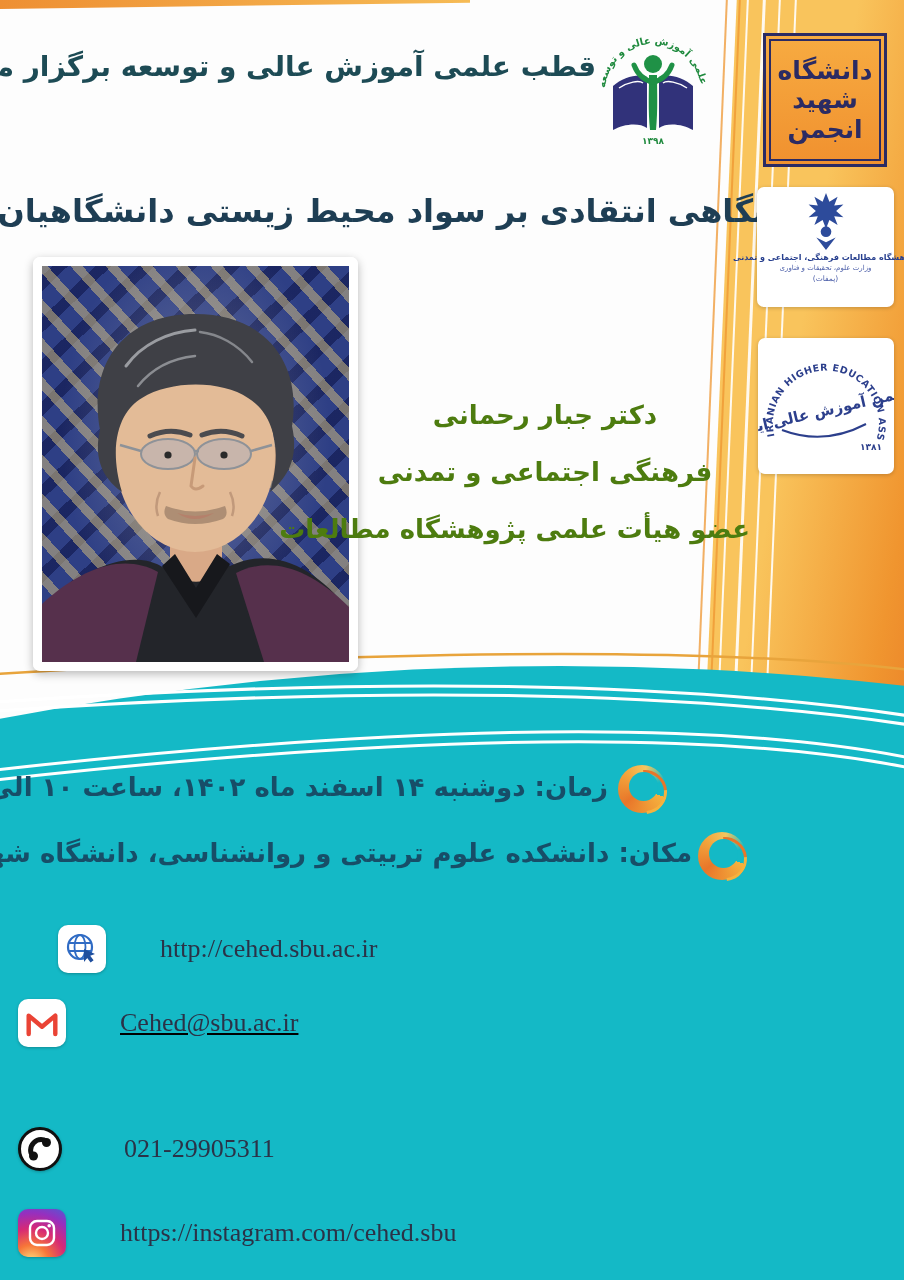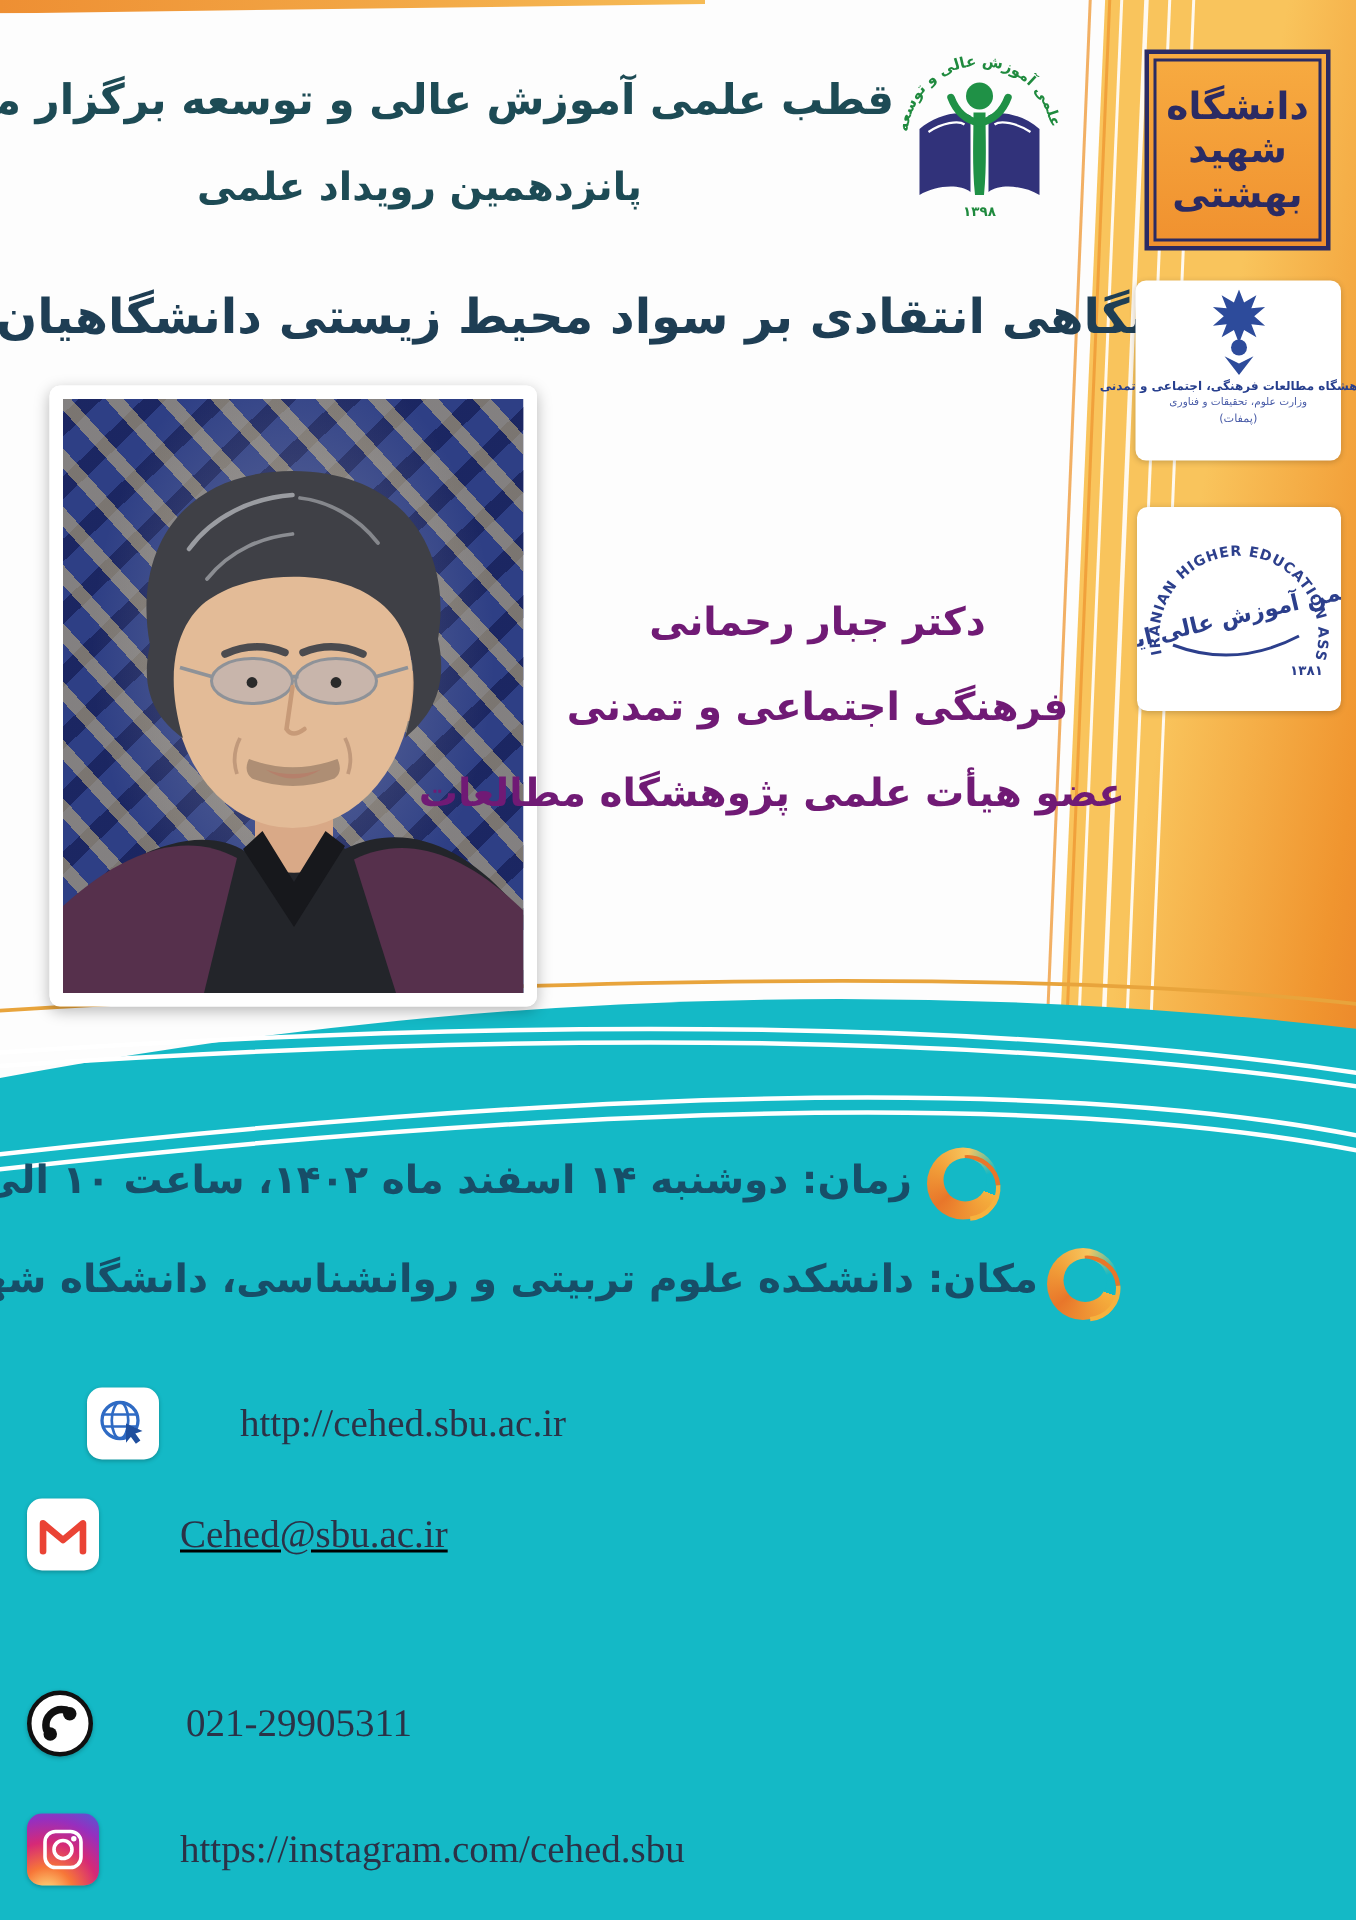--- a/index.html
+++ b/index.html
@@ -58,21 +58,21 @@
     position:absolute;inset:0;background-color:#2e3f85;
     background-image:
       radial-gradient(ellipse at 50% 42%,rgba(235,228,210,.30),rgba(235,228,210,0) 62%),
       repeating-linear-gradient(48deg,rgba(201,182,125,.55) 0 9px,rgba(201,182,125,0) 9px 26px),
       repeating-linear-gradient(-44deg,rgba(24,34,92,.85) 0 11px,rgba(24,34,92,0) 11px 30px);
   }
   .photo svg{position:absolute;inset:0;}
   
   .speaker{position:absolute;top:400px;left:340px;width:410px;z-index:4;display:flex;
            flex-direction:column;gap:27px;text-align:center;}
-  .speaker div{font-size:26px;font-weight:bold;color:#701a75;white-space:nowrap;}
+  .speaker div{font-size:26px;font-weight:bold;color:#4d7c0f;white-space:nowrap;}
   
   .teal-ellipse{position:absolute;left:-2440px;top:666px;width:6000px;height:6000px;
                 border-radius:50%;background:#14b9c6;z-index:2;}
   .arcs{position:absolute;left:0;top:640px;width:904px;height:320px;z-index:3;pointer-events:none;}
   .sched{position:absolute;z-index:4;font-size:26px;font-weight:bold;color:#174e68;white-space:nowrap;}
   .sched.l1{top:772px;right:296px;}
   .sched.l2{top:838px;right:212px;}
   .swirl{position:absolute;z-index:4;width:48px;height:48px;border-radius:50%;
          background:conic-gradient(from 110deg,#f6b23e 0deg,#e8762a 120deg,#f2a23a 200deg,
                     #f7c55e 260deg,rgba(247,197,94,0) 320deg);}
@@ -112,21 +112,20 @@
   <div class="teal-ellipse"></div>
   <svg class="arcs" viewBox="0 0 904 320">
     <path d="M-5,34 Q620,-4 910,30" fill="none" stroke="#e8a43c" stroke-width="2.5"></path>
     <path d="M-5,62 Q560,24 910,76" fill="none" stroke="#ffffff" stroke-width="3"></path>
     <path d="M-5,71 Q560,33 910,85" fill="none" stroke="#ffffff" stroke-width="3"></path>
     <path d="M-5,130 Q620,60 910,118" fill="none" stroke="#ffffff" stroke-width="3"></path>
     <path d="M-5,140 Q620,70 910,128" fill="none" stroke="#ffffff" stroke-width="3"></path>
   </svg>
 
   <div class="hline1" dir="rtl">قطب علمی آموزش عالی و توسعه برگزار می‌کند:</div>
-  <div class="hline2" dir="rtl">پانزدهمین رویداد علمی</div>
 
   <svg class="pole-logo" viewBox="0 0 120 126">
     <defs>
         <path id="polearc" d="M 12,70 A 48,48 0 0 1 108,70" fill="none"></path>
       </defs>
     <text font-size="10" font-weight="bold" fill="#1f8a3e">
       <textPath href="#polearc" startOffset="4">قطب علمی آموزش عالی و توسعه</textPath>
     </text>
     <path d="M20,64 C30,55 46,51 54,55 L54,106 C46,100 30,102 20,108 Z" fill="#31327a"></path>
     <path d="M100,64 C90,55 74,51 66,55 L66,106 C74,100 90,102 100,108 Z" fill="#31327a"></path>
@@ -138,21 +137,21 @@
     <path d="M60,60 C70,58 76,51 79,43" fill="none" stroke="#1f9146" stroke-width="5" stroke-linecap="round"></path>
     <text x="60" y="122" text-anchor="middle" font-size="9" font-weight="bold" fill="#1f8a3e">۱۳۹۸</text>
   </svg>
 
   <div class="title" dir="rtl">نگاهی انتقادی بر سواد محیط زیستی دانشگاهیان</div>
 
   <div class="sbu-logo">
     <div class="sbu-inner" dir="rtl">
       <span>دانشگاه</span>
       <span>شهید</span>
-      <span>بهشتی</span>
+      <span>انجمن</span>
     </div>
   </div>
 
   <div class="card inst-card">
     <svg width="46" height="58" viewBox="0 0 46 60">
       <path d="M23 0 L26.5 9 L35 4 L31.5 13 L41 12 L33.5 18.5 L41 25 L31.5 24 L35 33 L26.5 28 L23 37 L19.5 28 L11 33 L14.5 24 L5 25 L12.5 18.5 L5 12 L14.5 13 L11 4 L19.5 9 Z" fill="#2d4b9b"></path>
       <circle cx="23" cy="40" r="5.5" fill="#2d4b9b"></circle>
       <path d="M13,46 L23,59 L33,46 L23,51 Z" fill="#2d4b9b"></path>
     </svg>
     <div class="inst-name" dir="rtl">پژوهشگاه مطالعات فرهنگی، اجتماعی و تمدنی</div>

